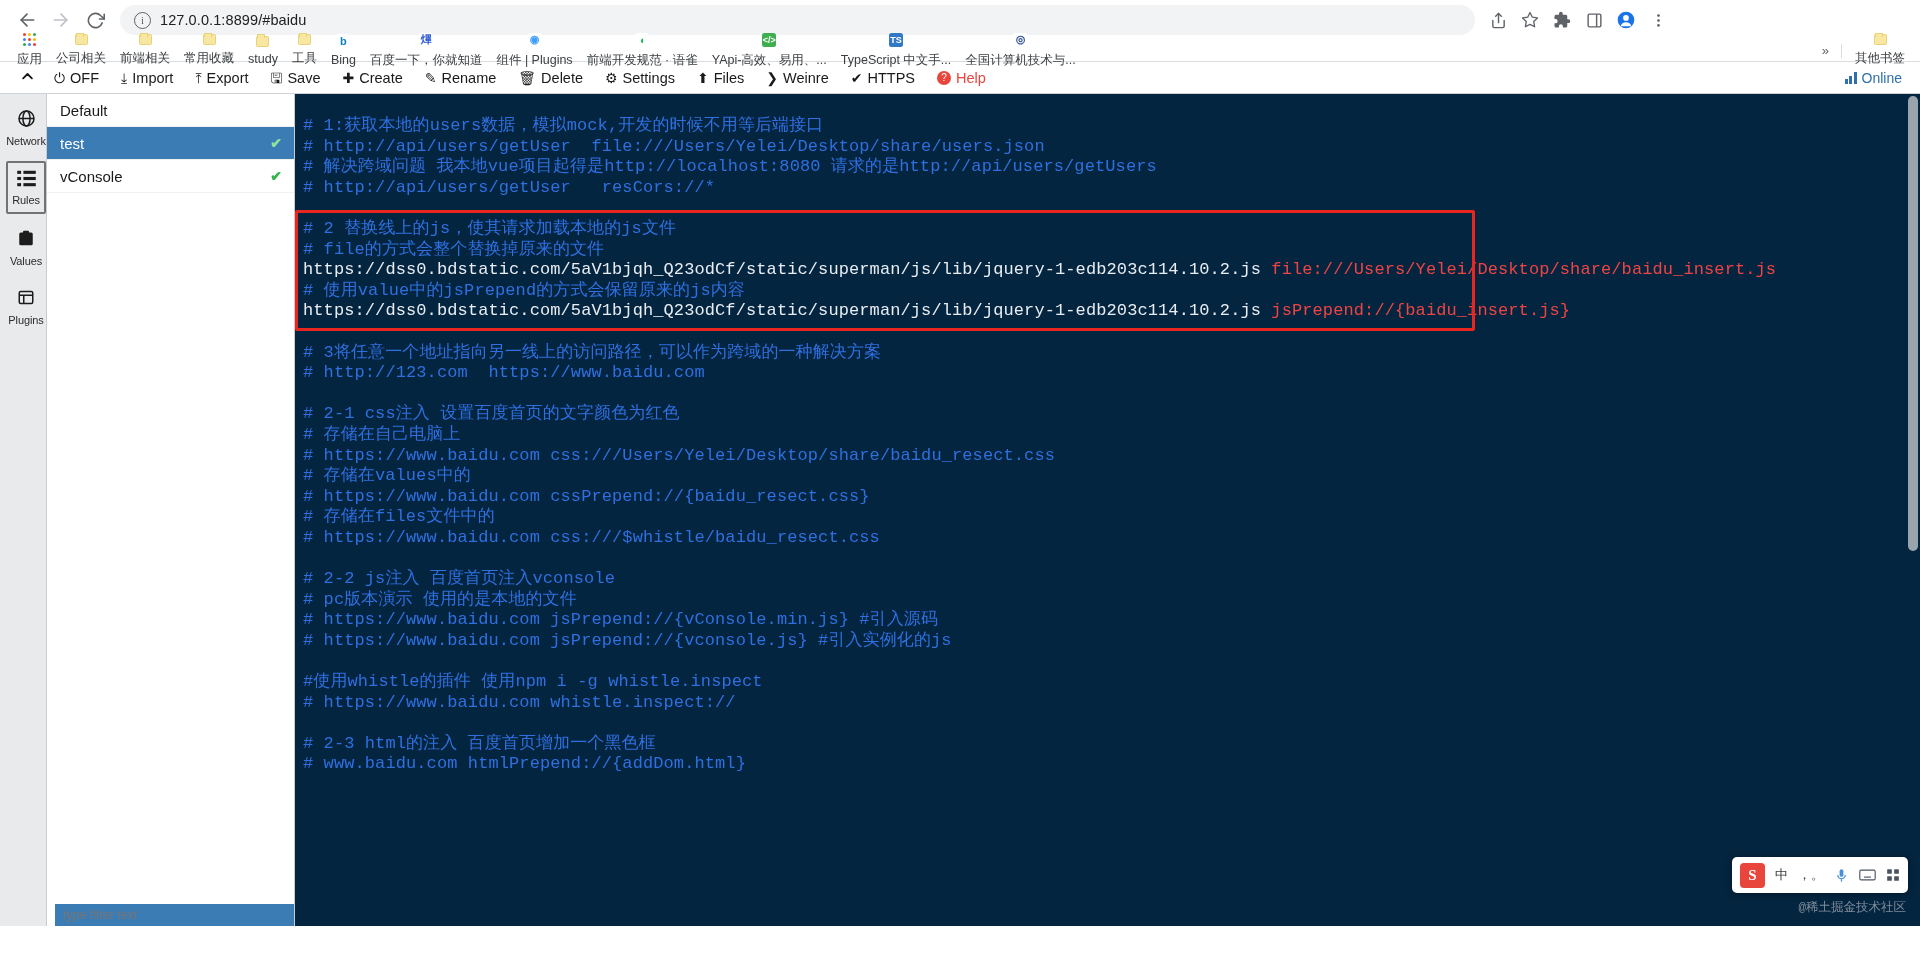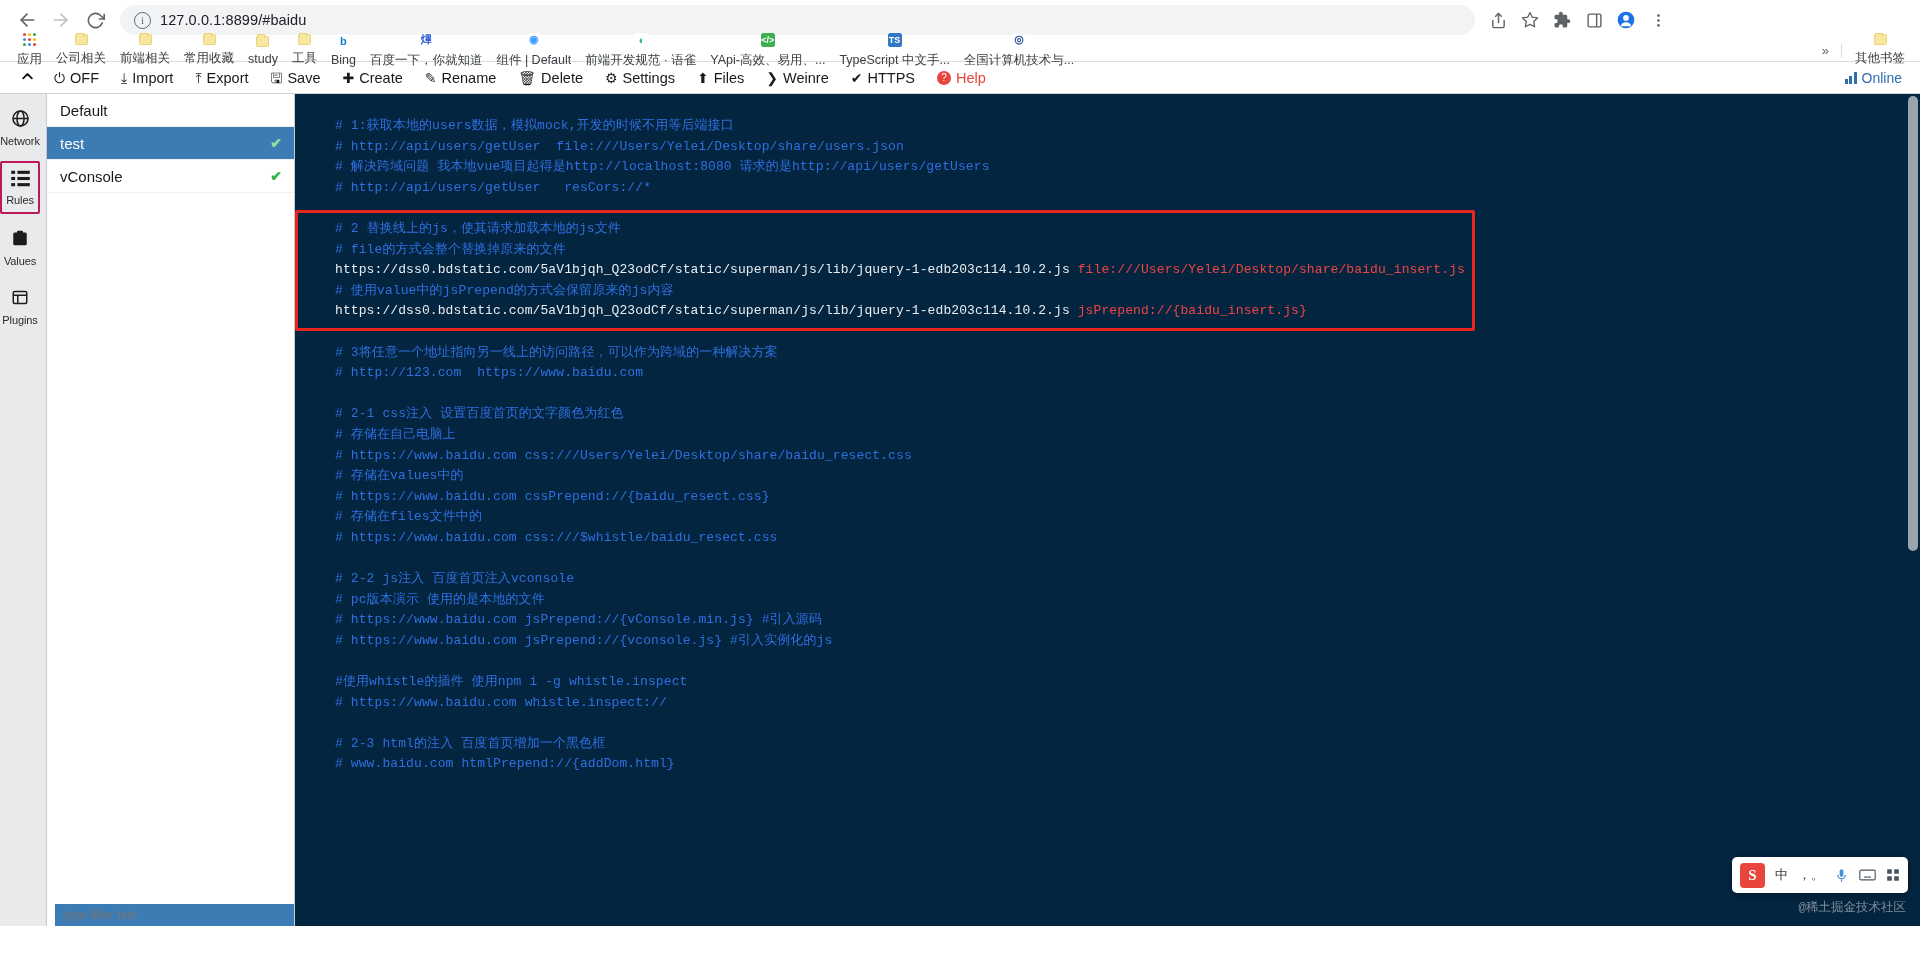--- a/index.html
+++ b/index.html
@@ -66,45 +66,45 @@
   .w-spacer { flex:1 1 auto; }
   .w-online { display:flex;align-items:center;gap:5px;color:#2f6fae;font-size:14px;
               padding-right:6px; cursor:pointer;}
   .bars { display:inline-flex; align-items:flex-end; gap:1.5px; height:12px; }
   .bars i { width:3px; background:#2f6fae; display:block; }
 
   
   .main { display:flex; height:832px; }
 
   .lnav { width:47px; background:#e9eaec; border-right:1px solid #c9cbce;
-          padding-top:8px; display:flex; flex-direction:column; align-items:flex-start; }
+          padding-top:8px; display:flex; flex-direction:column; align-items:flex-end; }
   .lnav-item { width:40px; padding:7px 0 6px; display:flex; flex-direction:column;
                align-items:center; gap:3px; cursor:pointer; margin-bottom:8px;
                border-radius:2px; }
-  .lnav-item.active { border:2px solid #be185d; background:#e9eaec; }
+  .lnav-item.active { border:2px solid #737373; background:#e9eaec; }
   .lnav-lbl { font-size:11px; color:#2b2b2b; letter-spacing:-.1px; }
   .lnav-ic { color:#1c1c1c; display:block; }
 
   .rules-pane { width:248px; background:#ffffff; border-right:1px solid #c9cbce;
                 position:relative; display:flex; flex-direction:column; }
   .rl { height:33px; display:flex; align-items:center; justify-content:space-between;
         padding:0 12px 0 13px; font-size:15px; color:#1a1a1a; cursor:pointer;
         border-bottom:1px solid #f0f0f0; }
   .rl.sel { background:#3c7cb4; color:#ffffff; }
   .rl-check { color:#34b44a; font-size:14px; font-weight:bold; }
   .rl.sel .rl-check { color:#8fe49d; }
   .rl-fill { flex:1 1 auto; }
   .rl-filter { position:absolute; bottom:0; left:8px; right:0; height:22px;
                background:#3c7cb4; border:none; color:#d8e6f2; font-size:12.5px;
                padding:0 8px; font-family:"Liberation Sans",sans-serif; }
 
   .editor { flex:1 1 auto; background:#04253f; position:relative; overflow:hidden;
             font-family:"Liberation Mono", monospace; }
-  .code { padding:22px 0 0 8px; font-size:13px; line-height:20.6px;
-          white-space:pre; color:#cfd8e3; letter-spacing:.1px;margin-left:32px; }
+  .code { padding:22px 0 0 8px; font-size:17px; line-height:20.6px;
+          white-space:pre; color:#cfd8e3; letter-spacing:.1px; }
   .ln { height:20.6px; }
   .cm { color:#2f6fe0; }
   .url { color:#e9edf2;font-family:Liberation Mono, monospace; }
   .val { color:#ef4444; }
 
   .redbox { position:absolute; border:3px solid #e8261f; border-radius:2px;
             pointer-events:none; }
 
   
   .vscroll { position:absolute; right:0; top:0; width:15px; height:100%;
@@ -233,21 +233,21 @@
       <div class="bm">
         <span class="fav" style="background: rgb(255, 255, 255); color: rgb(11, 125, 193); font-size: 11px;">b</span>
         <span class="bm-label">Bing</span>
       </div>
       <div class="bm">
         <span class="fav" style="background: rgb(255, 255, 255); color: rgb(45, 91, 214); font-size: 11px;">熚</span>
         <span class="bm-label">百度一下，你就知道</span>
       </div>
       <div class="bm">
         <span class="fav" style="background: rgb(255, 255, 255); color: rgb(64, 158, 255); font-size: 11px;">◉</span>
-        <span class="bm-label">组件 | Default</span>
+        <span class="bm-label">组件 | Plugins</span>
       </div>
       <div class="bm">
         <span class="fav" style="background: rgb(255, 255, 255); color: rgb(37, 184, 100); font-size: 11px;">◖</span>
         <span class="bm-label">前端开发规范 · 语雀</span>
       </div>
       <div class="bm">
         <span class="fav" style="background: rgb(63, 174, 78); color: rgb(255, 255, 255);">&lt;/&gt;</span>
         <span class="bm-label">YApi-高效、易用、...</span>
       </div>
       <div class="bm">

